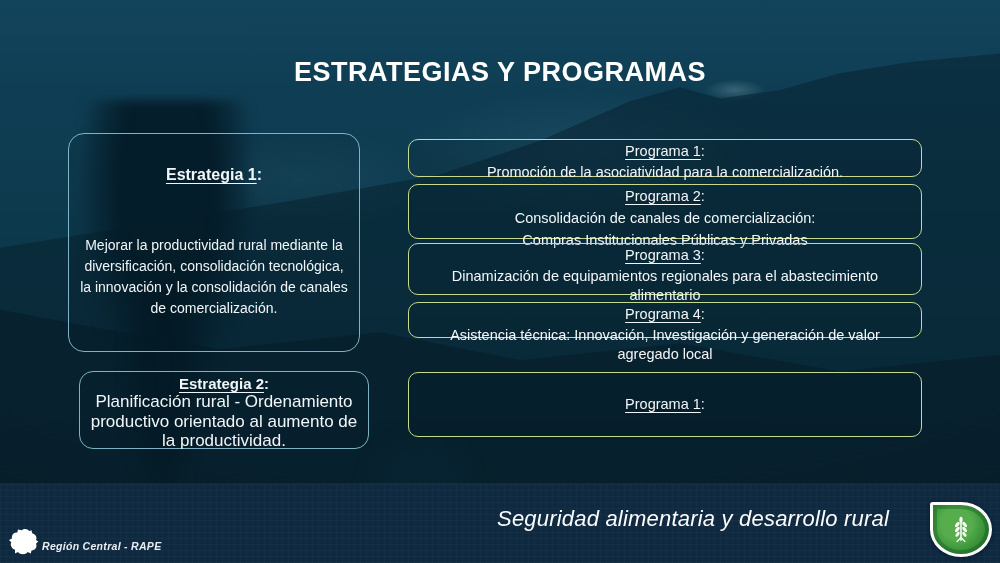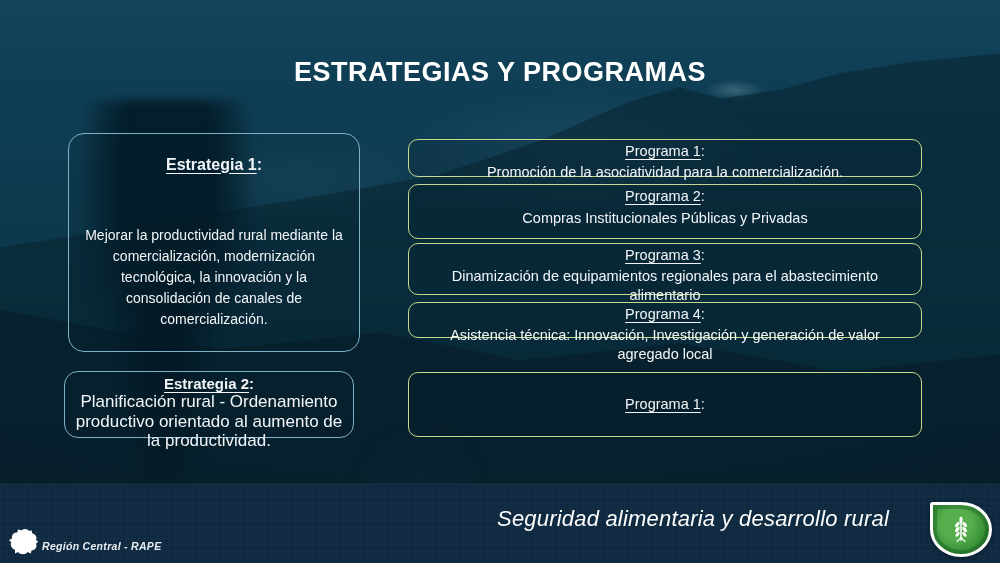--- a/index.html
+++ b/index.html
@@ -56,21 +56,21 @@
 
   
   .strategy-box {
     position:absolute; border:1.5px solid #7fb2c9; background:rgba(5,25,38,.10);
     display:flex; flex-direction:column; align-items:center; overflow:visible;
   }
   .sb1 { left:68px; top:133px; width:292px; height:219px; border-radius:16px;
          justify-content:center; padding:0 9px;gap:24px; }
   .sb1 .box-heading { font-size:16px; font-weight:700; margin-bottom:27px; }
   .sb1 .box-body { font-size:14px; line-height:21px; }
-  .sb2 { left:64px; top:371px; width:290px; height:67px; border-radius:14px; padding:3px 6px 0; }
+  .sb2 { left:79px; top:371px; width:290px; height:78px; border-radius:14px; padding:3px 6px 0; }
   .sb2 .box-heading { font-size:15px; font-weight:700; }
   .sb2 .box-body { font-size:17px; line-height:19.5px; }
 
   
   .program-box {
     position:absolute; left:408px; width:514px; border:1.3px solid #c6da8d;
     border-radius:10px; background:rgba(4,22,36,.16);
     display:flex; flex-direction:column; align-items:center; overflow:visible; padding:2px 9px 0;
   }
   .program-box .box-heading { font-size:14.5px; line-height:19px; }
@@ -119,35 +119,36 @@
   <div class="foreground"></div>
   <div class="frailejon"></div>
   <div class="frailejon-trunk"></div>
   <div class="frailejon-small"></div>
   <div class="vignette"></div>
 
   <h1 class="title">ESTRATEGIAS Y PROGRAMAS</h1>
 
   <section class="strategy-box sb1">
     <div class="box-heading"><span class="u">Estrategia 1</span><span>:</span></div>
-    <p class="box-body">Mejorar la productividad rural mediante la comercialización, modernización tecnológica, la innovación y la consolidación de canales de comercialización.</p>
+    <p class="box-body">Mejorar la productividad rural mediante la diversificación, consolidación tecnológica, la innovación y la consolidación de canales de comercialización.</p>
   </section>
 
   <section class="strategy-box sb2">
     <div class="box-heading"><span class="u">Estrategia 2</span><span>:</span></div>
     <p class="box-body">Planificación rural - Ordenamiento productivo orientado al aumento de la productividad.</p>
   </section>
 
   <section class="program-box pb1">
     <div class="box-heading"><span class="u">Programa 1</span><span>:</span></div>
     <p class="box-body">Promoción de la asociatividad para la comercialización.</p>
   </section>
 
   <section class="program-box pb2">
     <div class="box-heading"><span class="u">Programa 2</span><span>:</span></div>
+    <p class="box-body">Consolidación de canales de comercialización:</p>
     <p class="box-body">Compras Institucionales Públicas y Privadas</p>
   </section>
 
   <section class="program-box pb3">
     <div class="box-heading"><span class="u">Programa 3</span><span>:</span></div>
     <p class="box-body">Dinamización de equipamientos regionales para el abastecimiento alimentario</p>
   </section>
 
   <section class="program-box pb4">
     <div class="box-heading"><span class="u">Programa 4</span><span>:</span></div>

